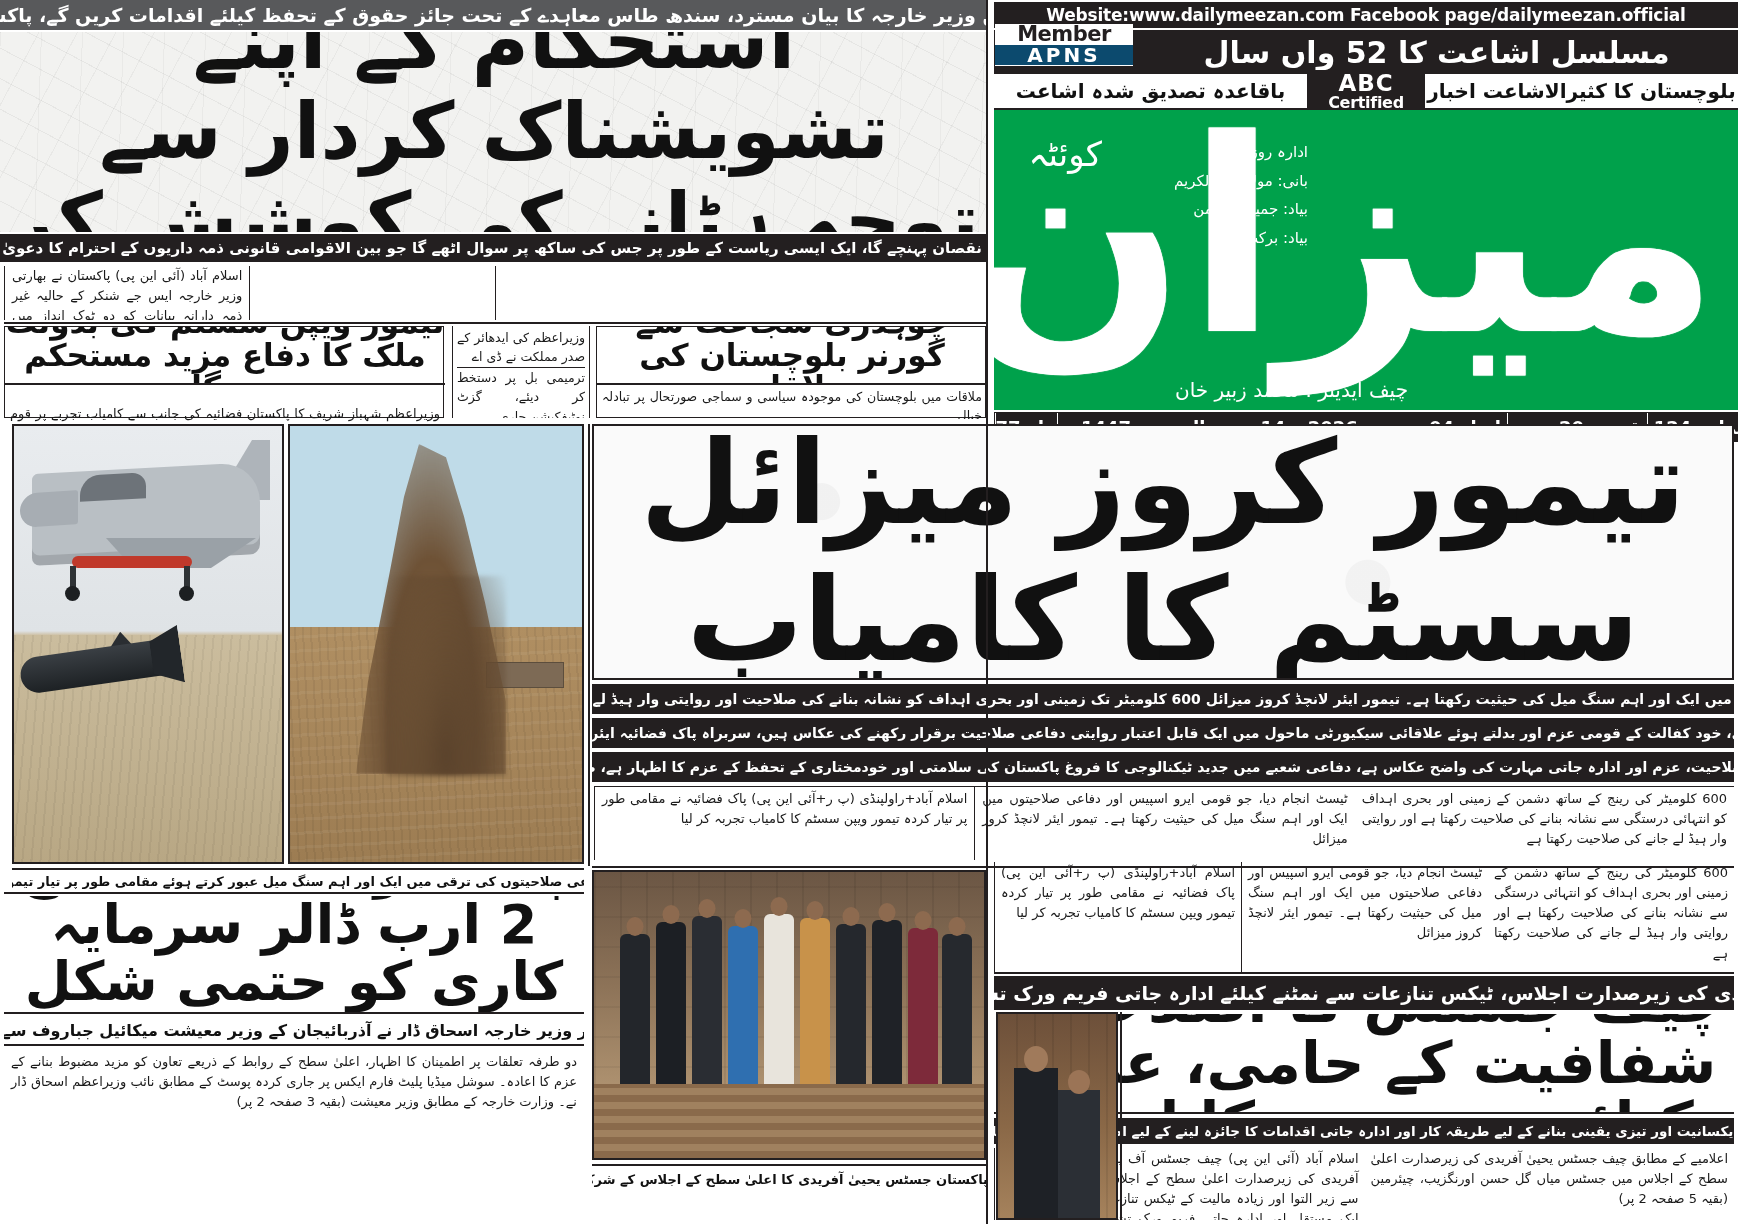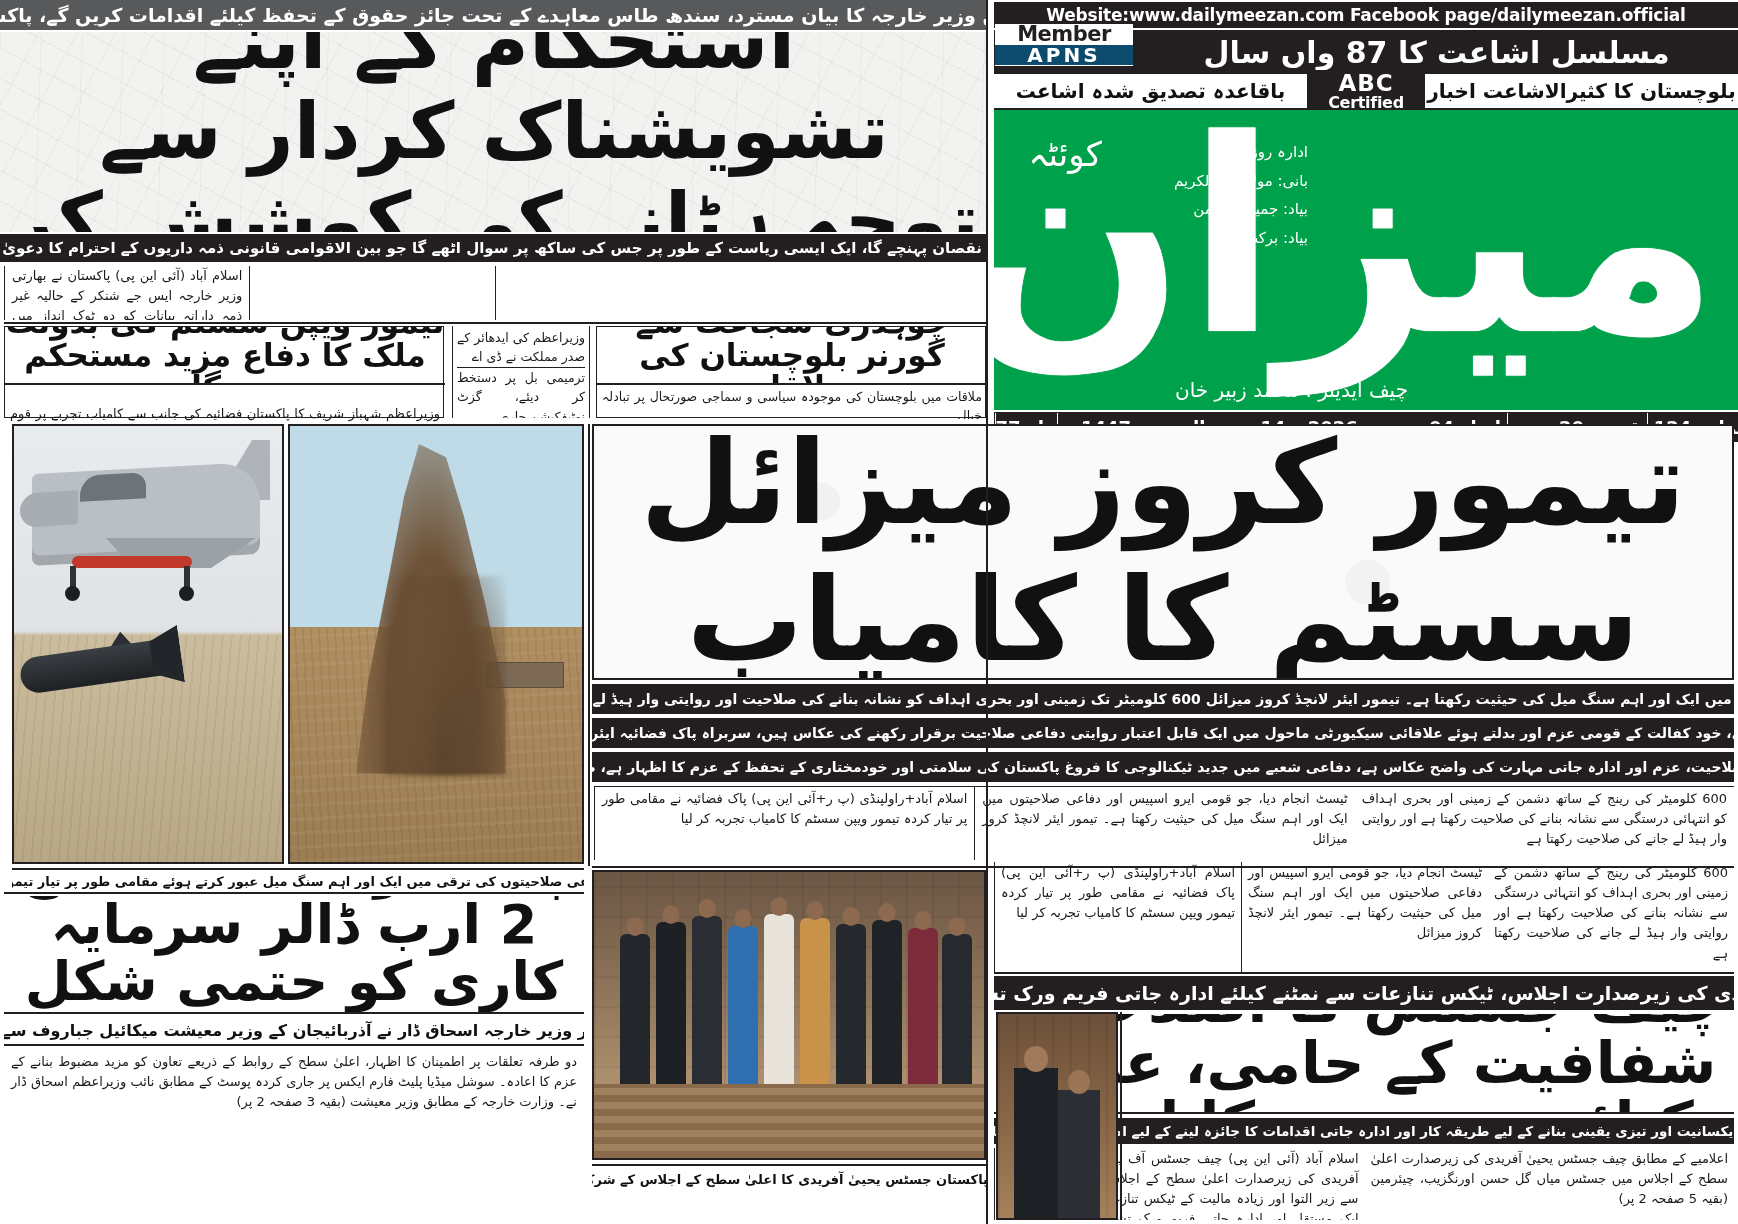--- a/index.html
+++ b/index.html
@@ -412,21 +412,21 @@
 
   <div id="website-strip">
     <span>Website:www.dailymeezan.com  Facebook page/dailymeezan.official</span>
   </div>
 
   <div id="year-strip">
     <div id="apns-badge">
       <span class="l1">Member</span>
       <span class="l2">APNS</span>
     </div>
-    <div id="year-text" class="urdu">مسلسل اشاعت کا 87 واں سال</div>
+    <div id="year-text" class="urdu">مسلسل اشاعت کا 52 واں سال</div>
   </div>
 
   <div id="abc-strip">
     <div id="abc-right" class="urdu">باقاعدہ تصدیق شدہ اشاعت</div>
     <div id="abc-badge">
       <span class="l1">ABC</span>
       <span class="l2">Certified</span>
     </div>
     <div id="abc-left" class="urdu">بلوچستان کا کثیرالاشاعت اخبار</div>
   </div>

